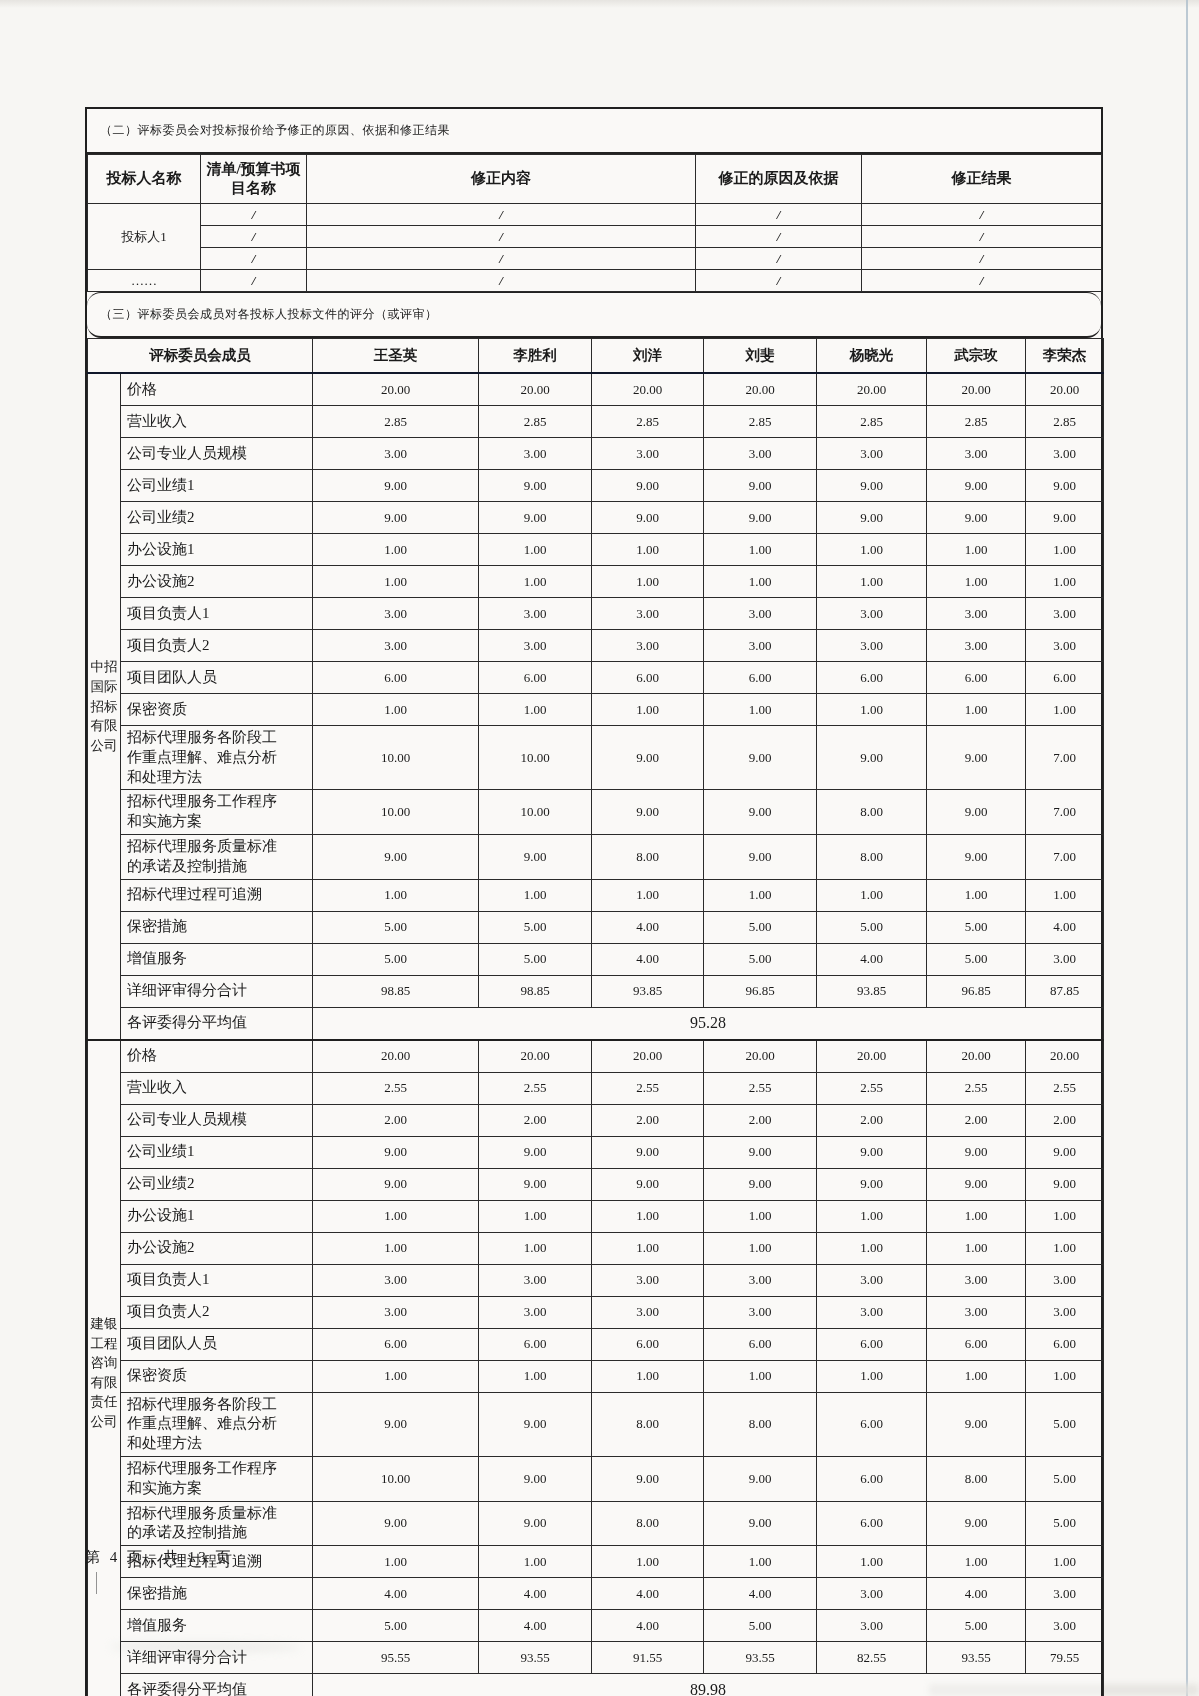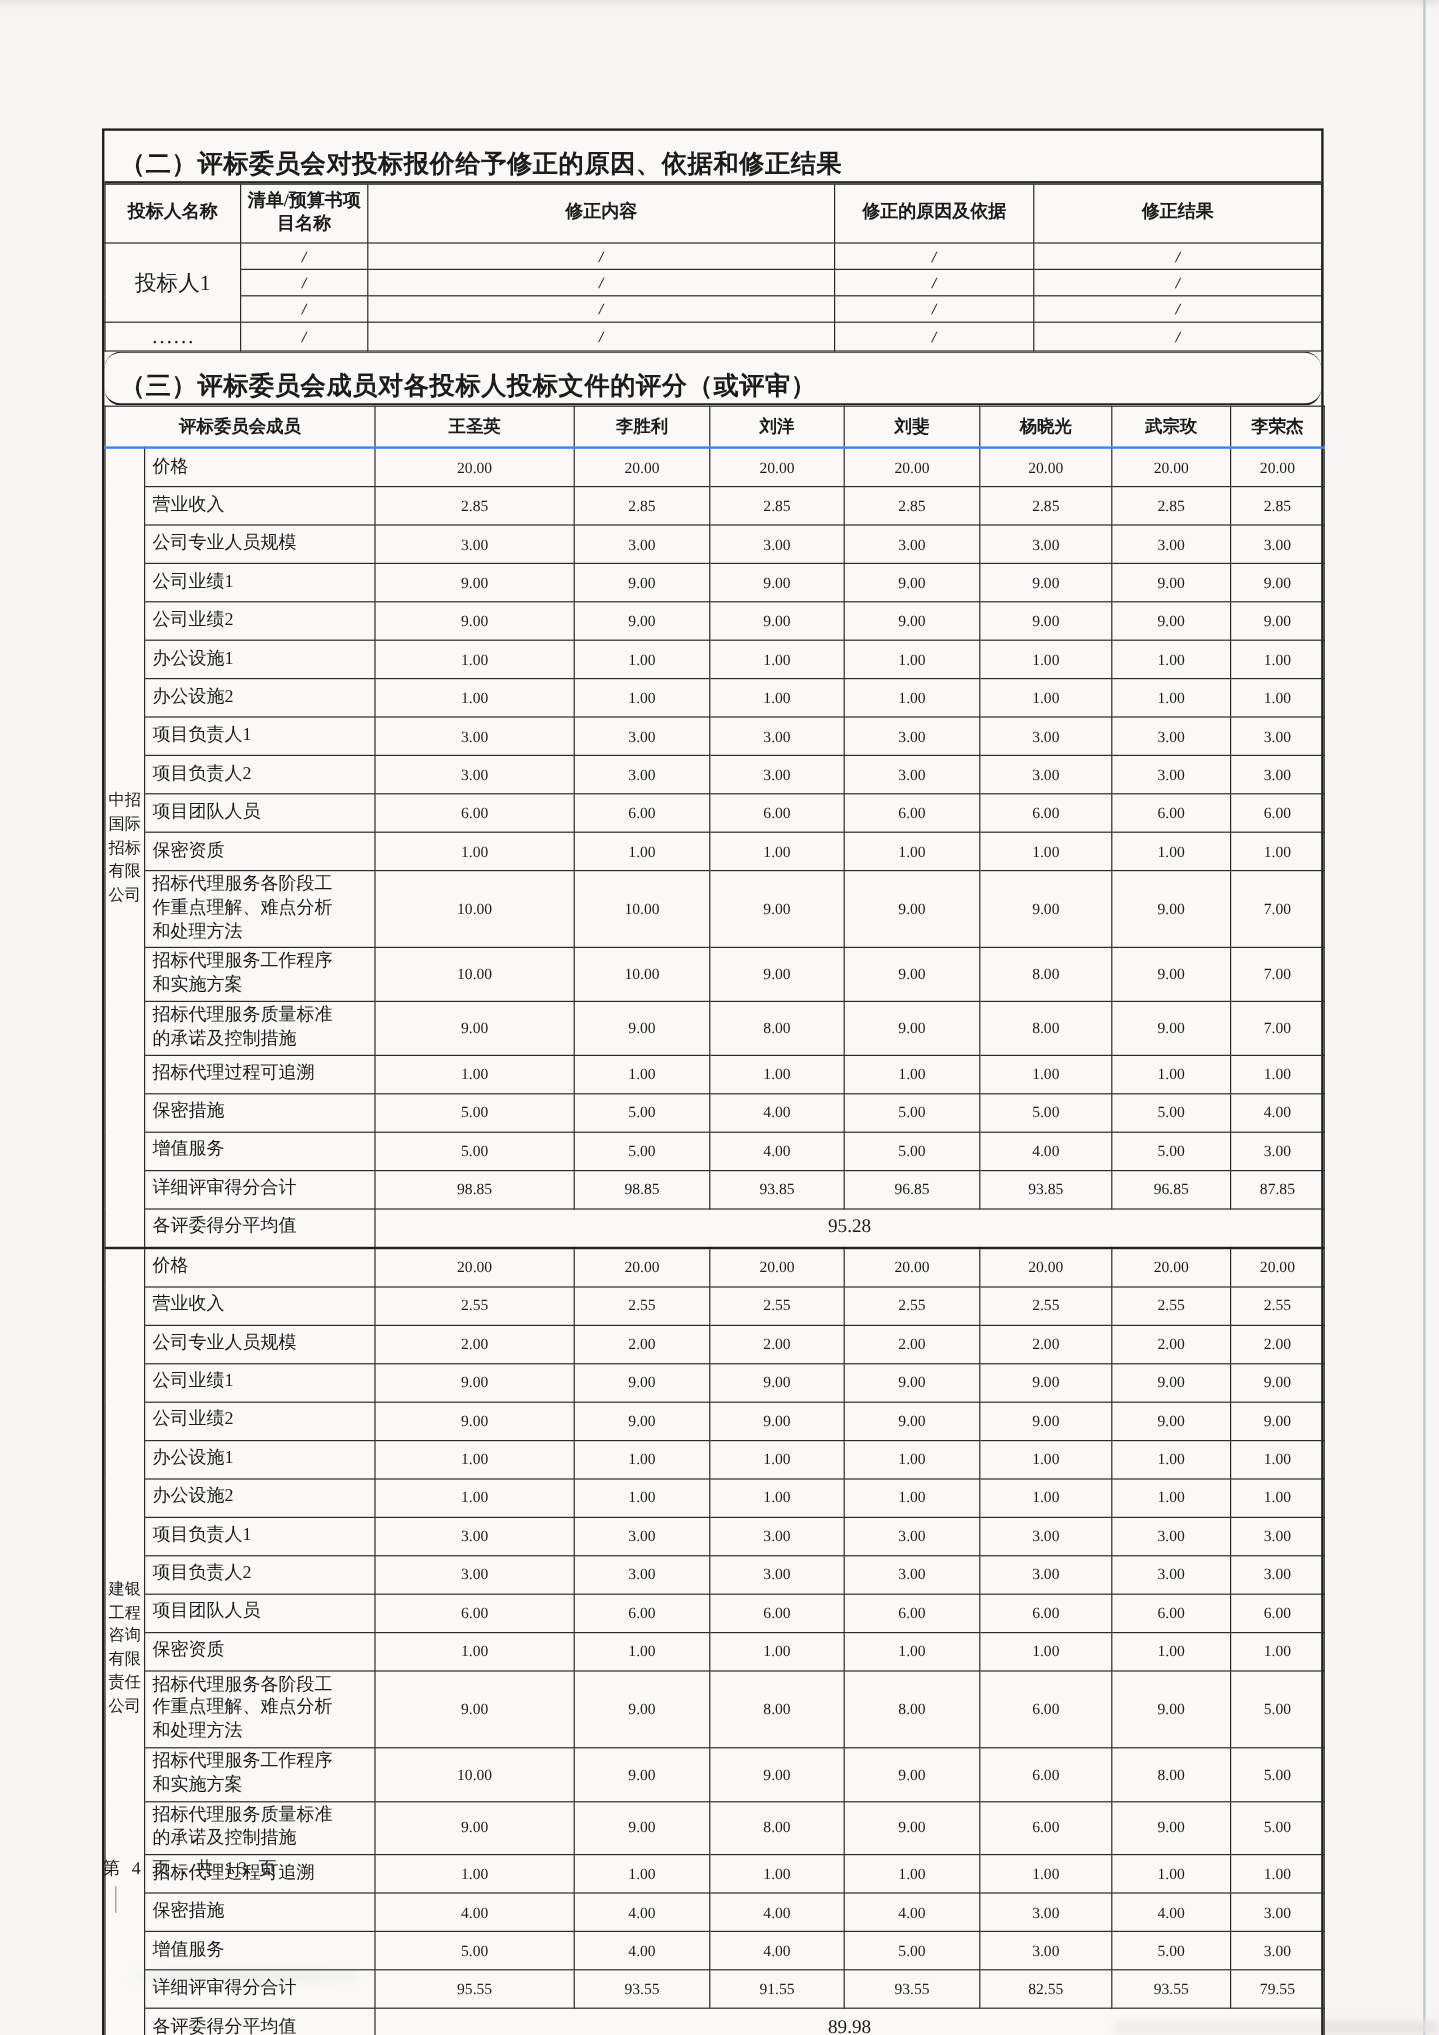--- a/index.html
+++ b/index.html
@@ -19,42 +19,42 @@
     background:#dddcd7;filter:blur(4px);opacity:.7;border-radius:50%;}
   .scan-smudge2{position:absolute;right:0px;top:1684px;width:270px;height:12px;
     background:#e3e1dd;filter:blur(3px);opacity:.8;}
   .col-stub{position:absolute;left:96px;top:1572px;width:1px;height:22px;background:#5a5a5a;}
 
   .doc{
     position:absolute;left:85px;top:107px;width:1014px;
     border:2px solid #1f1f1f;background:rgba(255,255,255,.35);
   }
   .sec-title{
-    font-weight:bold;font-size:21px;letter-spacing:.5px;
-    padding:13px 8px 1px 13px;border-bottom:2px solid #222;
+    font-weight:normal;font-size:12px;letter-spacing:.5px;
+    padding:13px 8px 13px 13px;border-bottom:2px solid #222;
   }
   .sec-title.mid{border-top:1px solid #222;border-radius:14px;}
 
   table{width:100%;border-collapse:collapse;table-layout:fixed;}
   td,th{border:1px solid #2b2b2b;overflow:hidden;}
 
   
   .corr-table th{
     height:48px;font-size:15px;font-weight:bold;text-align:center;
     line-height:1.3;padding:0 4px;
   }
   .corr-table td{height:19px;font-size:13px;}
   .corr-table td.slash{text-align:center;font-style:italic;font-weight:bold;}
-  .corr-table td.bidder-cell{text-align:center;font-size:18px;font-style:normal;font-weight:normal;}
+  .corr-table td.bidder-cell{text-align:center;font-size:13px;font-style:normal;font-weight:normal;}
 
   
   .score-table th{
     height:33px;font-size:14.5px;font-weight:bold;text-align:center;padding:0 2px;
   }
-  .score-table thead tr{border-bottom:2px solid #3b82f6;}
+  .score-table thead tr{border-bottom:2px solid #0f172a;}
   .score-table td{height:27px;font-size:13px;text-align:center;}
   .score-table td.crit{
     text-align:left;font-size:15px;line-height:1.32;
     padding:2px 26px 2px 6px;
     margin-top:35px;
   }
   .score-table td.group-cell{
     font-size:13.5px;line-height:1.45;text-align:center;
     padding:18px 2px;word-break:break-all;vertical-align:middle;
   }

